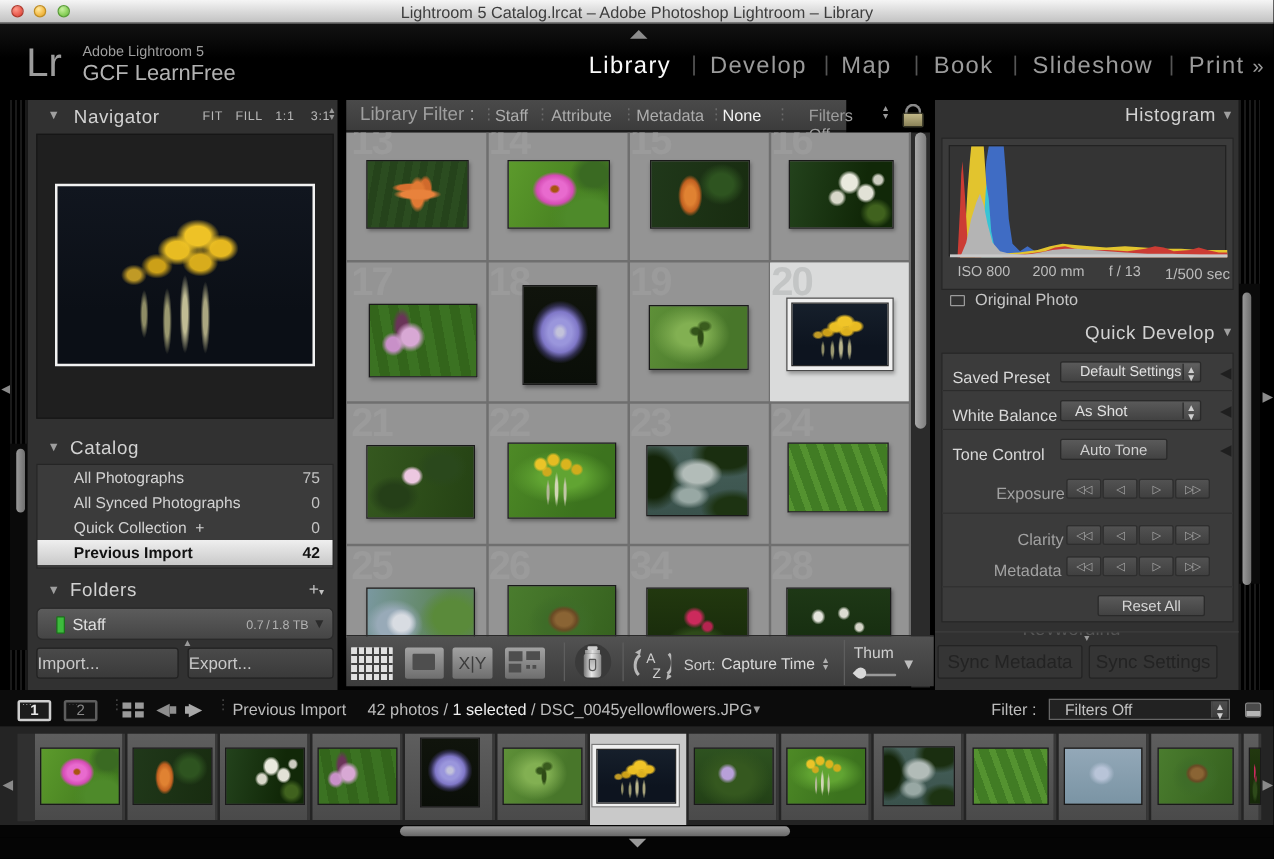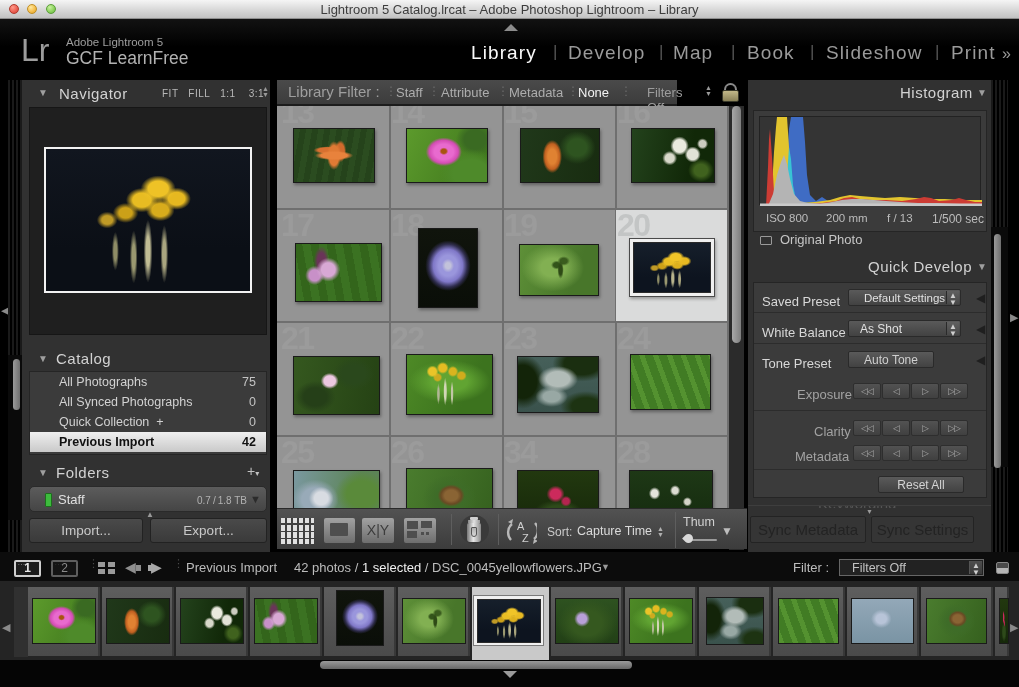--- a/index.html
+++ b/index.html
@@ -28,21 +28,21 @@
   
   .panel{top:80px;height:472px;background:#313131;}
   .phead{font-size:15px;color:#d2d2d2;letter-spacing:.5px;}
   .tri{font-size:10px;color:#9f9f9f;}
   .pbox{background:#3b3b3b;border:1px solid #252525;}
   .crow{height:20px;line-height:20px;font-size:12.5px;color:#d2d2d2;padding:0 9px 0 29px;position:relative;}
   .crow .num{position:absolute;right:10px;top:0;color:#c3c3c3;}
   .crow.sel{background:linear-gradient(#efefef,#c9c9c9);color:#111;font-weight:bold;}
   .crow.sel .num{color:#111;font-weight:bold;}
   .btn{background:linear-gradient(#4a4a4a,#3a3a3a);border:1px solid #222;border-radius:3px;
-       color:#c9c9c9;font-size:13.5px;text-align:center;}
+       color:#c9c9c9;font-size:13.5px;text-align:left;}
   
   .qlabel{font-size:13px;color:#d8d8d8;}
   .qlabel2{font-size:13px;color:#a2a2a2;}
   .drop{background:linear-gradient(#5a5a5a,#424242);border:1px solid #2a2a2a;border-radius:2px;
         font-size:12px;color:#e0e0e0;}
   .spin{position:absolute;right:1px;top:1px;bottom:1px;width:13px;border-left:1px solid #2a2a2a;
         background:linear-gradient(#606060,#484848);color:#cfcfcf;font-size:8px;line-height:7px;text-align:center;padding-top:1px;}
   .qbtn{background:linear-gradient(#525252,#404040);border:1px solid #2e2e2e;border-radius:2px;
         color:#a6a6a6;font-size:9px;text-align:center;letter-spacing:-1px;}
   .ltri{color:#1f1f1f;font-size:12px;}
@@ -410,21 +410,21 @@
   <div class="abs tri" style="left:229px;top:181px;">▼</div>
   <div class="abs pbox" style="left:5px;top:202px;width:234px;height:216px;">
     <div class="abs qlabel" style="left:8px;top:11px;">Saved Preset</div>
     <div class="abs drop" style="left:94px;top:6px;width:113px;height:17px;text-align:center;line-height:16px;font-size:11.5px;">Default Settings<span class="spin">▲<br>▼</span></div>
     <div class="abs ltri" style="left:222px;top:8px;">◀</div>
     <div class="hr abs" style="left:0;top:29px;width:100%;"></div>
     <div class="abs qlabel" style="left:8px;top:42px;">White Balance</div>
     <div class="abs drop" style="left:94px;top:37px;width:113px;height:17px;line-height:16px;padding-left:11px;">As Shot<span class="spin">▲<br>▼</span></div>
     <div class="abs ltri" style="left:222px;top:39px;">◀</div>
     <div class="hr abs" style="left:0;top:60px;width:100%;"></div>
-    <div class="abs qlabel" style="left:8px;top:73px;">Tone Preset</div>
+    <div class="abs qlabel" style="left:8px;top:73px;">Tone Control</div>
     <div class="abs drop" style="left:94px;top:68px;width:86px;height:17px;text-align:center;line-height:16px;color:#cfcfcf;">Auto Tone</div>
     <div class="abs ltri" style="left:222px;top:70px;">◀</div>
     <div class="abs qlabel2" style="left:43px;top:104px;">Exposure</div>
     <div class="abs qbtn" style="left:99px;top:100px;width:28px;height:16px;line-height:15px;">◁◁</div>
     <div class="abs qbtn" style="left:128px;top:100px;width:28px;height:16px;line-height:15px;">◁</div>
     <div class="abs qbtn" style="left:157px;top:100px;width:28px;height:16px;line-height:15px;">▷</div>
     <div class="abs qbtn" style="left:186px;top:100px;width:28px;height:16px;line-height:15px;">▷▷</div>
     <div class="hr abs" style="left:0;top:127px;width:100%;"></div>
     <div class="abs qlabel2" style="left:60px;top:141px;">Clarity</div>
     <div class="abs qbtn" style="left:99px;top:137px;width:28px;height:16px;line-height:15px;">◁◁</div>

